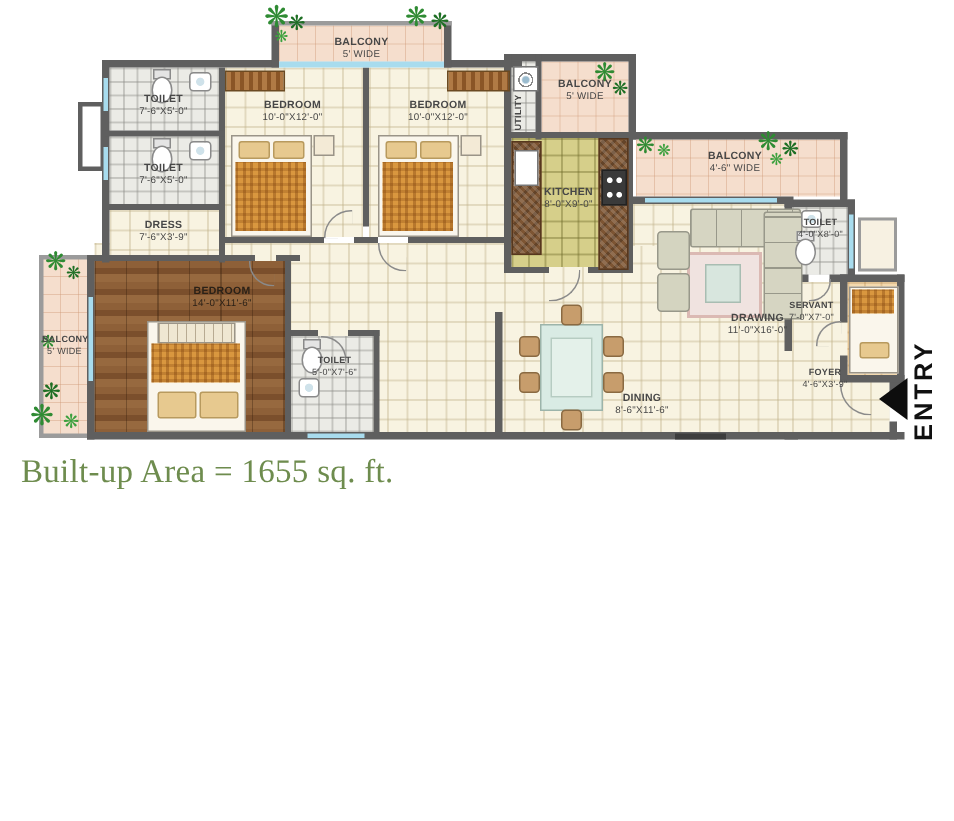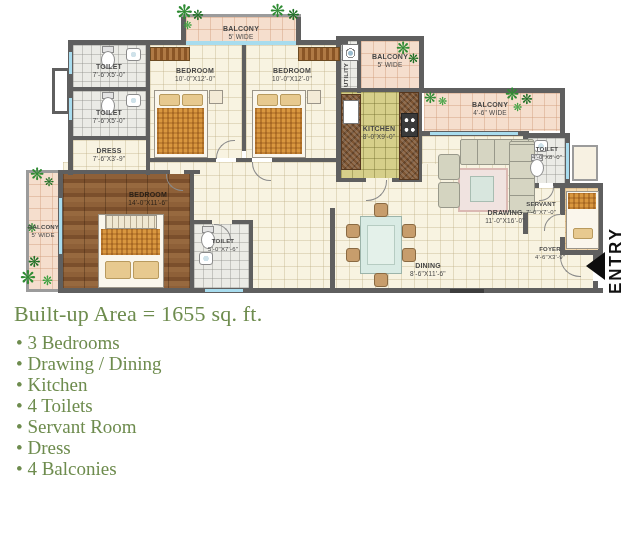--- a/index.html
+++ b/index.html
@@ -343,24 +343,15 @@
   <div class="rlabel sm" style="left:28px;top:224px;width:30px">
     <span class="rname">BALCONY</span>
     <span class="rdim">5' WIDE</span>
   </div>
 
   <div class="entry-arrow" style="left:586px;top:252px"></div>
   <div class="entry-text" style="left:606px;top:228px;height:66px">ENTRY</div>
 
   <div class="summary">
     <div class="area-line">Built-up Area = 1655 sq. ft.</div>
-    <ul class="features">
-      <li>3 Bedrooms</li>
-      <li>Drawing / Dining</li>
-      <li>Kitchen</li>
-      <li>4 Toilets</li>
-      <li>Servant Room</li>
-      <li>Dress</li>
-      <li>4 Balconies</li>
-    </ul>
   </div>
 
 </div>
 
 </body></html>

